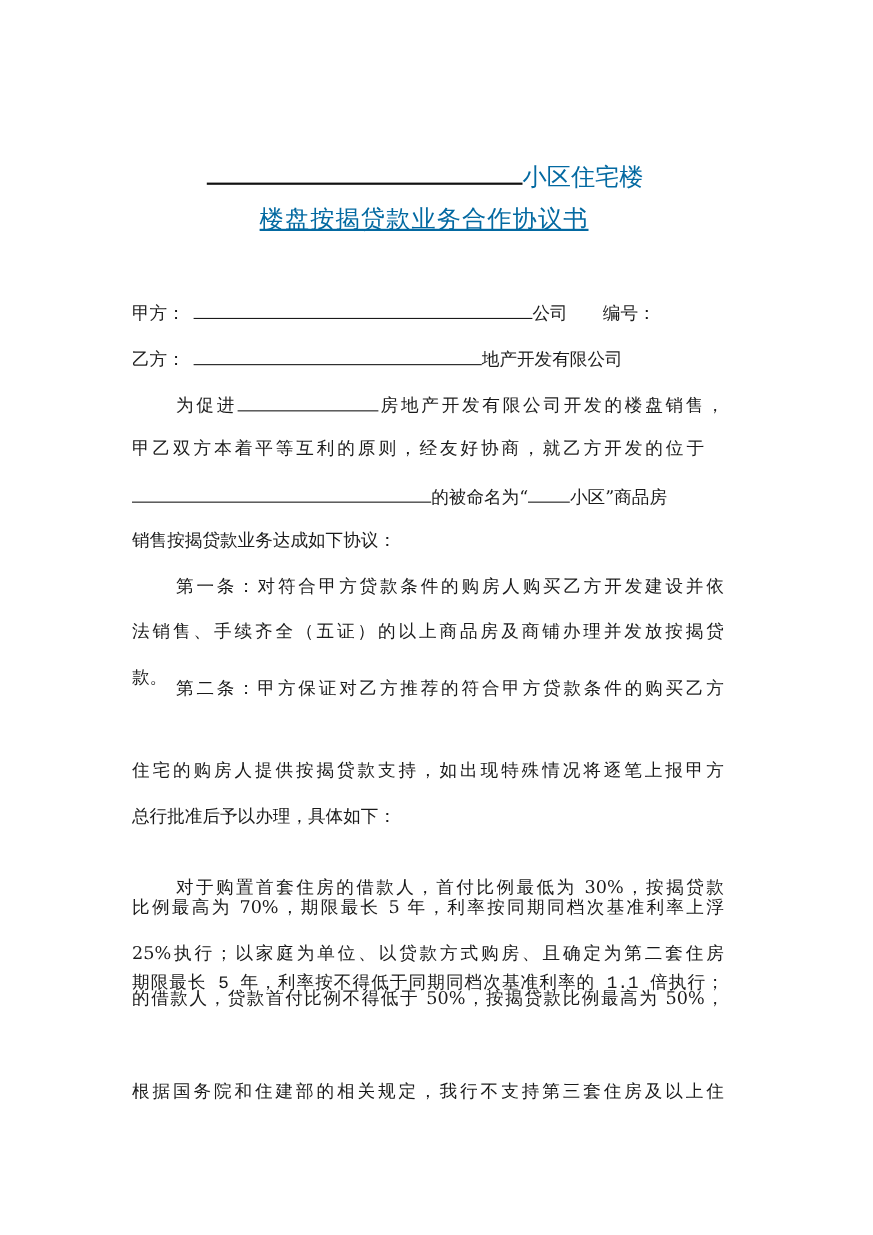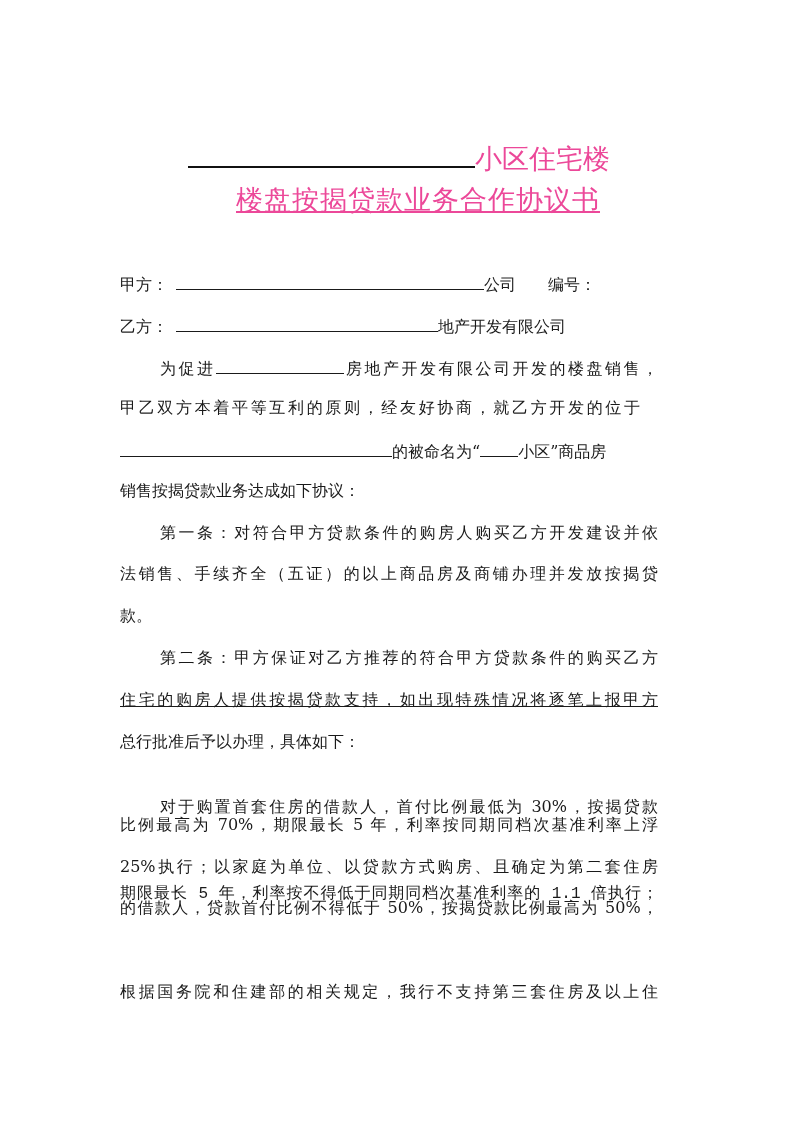--- a/index.html
+++ b/index.html
@@ -1,19 +1,19 @@
 <!DOCTYPE html>
 <html><head>
 <meta charset="utf-8">
 <style>
   html, body { margin:0; padding:0; background:#ffffff; }
   body { width:794px; height:1123px; position:relative; overflow:hidden;
          font-family:"DejaVu Serif","Liberation Serif",serif; color:#1a1a1a; }
   .line { position:absolute; left:120px; white-space:nowrap; font-size:16px; line-height:20px; }
-  .title { position:absolute; white-space:nowrap; font-size:27px; line-height:26px; color:#ec4899; }
+  .title { position:absolute; white-space:nowrap; font-size:22px; line-height:26px; color:#0369a1; }
   .u { display:inline-block; border-bottom:1.5px solid #1a1a1a; height:16px; vertical-align:baseline; }
   .u-thick { display:inline-block; border-bottom:2.5px solid #111; height:20px; vertical-align:baseline; }
   .justify { width:538px; text-align:justify; text-align-last:justify; }
 </style>
 </head>
 <body>
 
 <div class="title" style="left:188px; top:146px;">
   <span class="u-thick" style="width:287px;"></span><span>小区住宅楼</span>
 </div>
@@ -32,22 +32,22 @@
 <div class="line justify" style="top:398px; width:520px;">甲乙双方本着平等互利的原则，经友好协商，就乙方开发的位于</div>
 <div class="line" style="top:440px;">
   <span class="u" style="width:272px;"></span><span>的被命名为“</span><span class="u" style="width:38px;"></span><span>小区”商品房</span>
 </div>
 <div class="line" style="top:481px;">销售按揭贷款业务达成如下协议：</div>
 
 <div class="line justify" style="top:523px; left:160px; width:498px;">第一条：对符合甲方贷款条件的购房人购买乙方开发建设并依</div>
 <div class="line justify" style="top:564px;">法销售、手续齐全（五证）的以上商品房及商铺办理并发放按揭贷</div>
 <div class="line" style="top:606px;">款。</div>
 
-<div class="line justify" style="top:648px; left:160px; width:498px;">第二条：甲方保证对乙方推荐的符合甲方贷款条件的购买乙方</div>
-<div class="line justify" style="top:690px;text-decoration:underline;">住宅的购房人提供按揭贷款支持，如出现特殊情况将逐笔上报甲方</div>
+<div class="line justify" style="top:616px; left:160px; width:498px;">第二条：甲方保证对乙方推荐的符合甲方贷款条件的购买乙方</div>
+<div class="line justify" style="top:690px;">住宅的购房人提供按揭贷款支持，如出现特殊情况将逐笔上报甲方</div>
 <div class="line" style="top:732px;">总行批准后予以办理，具体如下：</div>
 
 <div class="line justify" style="top:773px; left:160px; width:498px;margin-top:24px;">对于购置首套住房的借款人，首付比例最低为 30%，按揭贷款</div>
 <div class="line justify" style="top:815px;">比例最高为 70%，期限最长 5 年，利率按同期同档次基准利率上浮</div>
 <div class="line justify" style="top:857px;">25%执行；以家庭为单位、以贷款方式购房、且确定为第二套住房</div>
 <div class="line justify" style="top:898px;">的借款人，贷款首付比例不得低于 50%，按揭贷款比例最高为 50%，</div>
 <div class="line justify" style="top:884px;font-family:Liberation Mono, monospace;">期限最长 5 年，利率按不得低于同期同档次基准利率的 1.1 倍执行；</div>
 <div class="line justify" style="top:982px;">根据国务院和住建部的相关规定，我行不支持第三套住房及以上住</div>
 
 </body></html>

